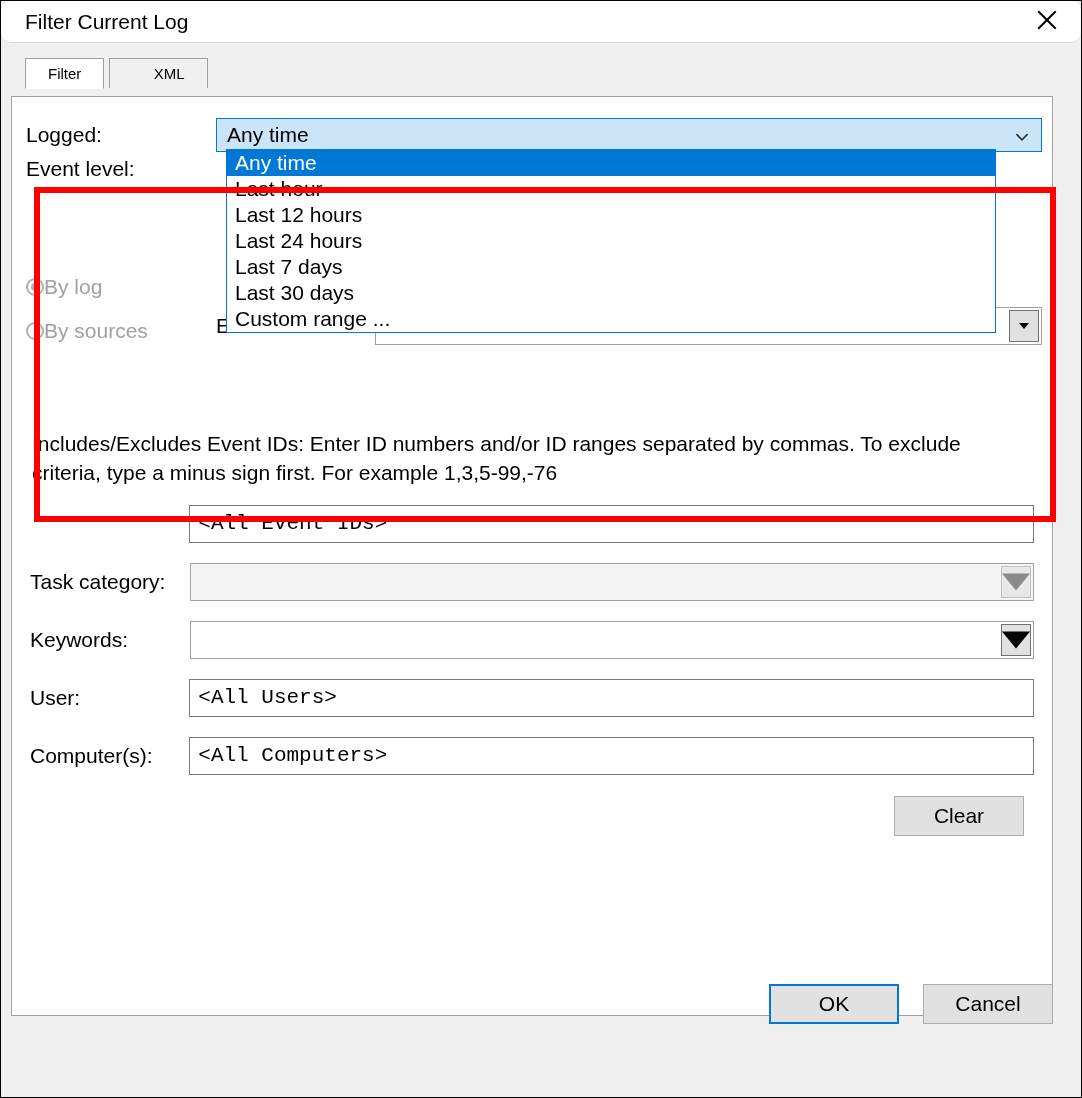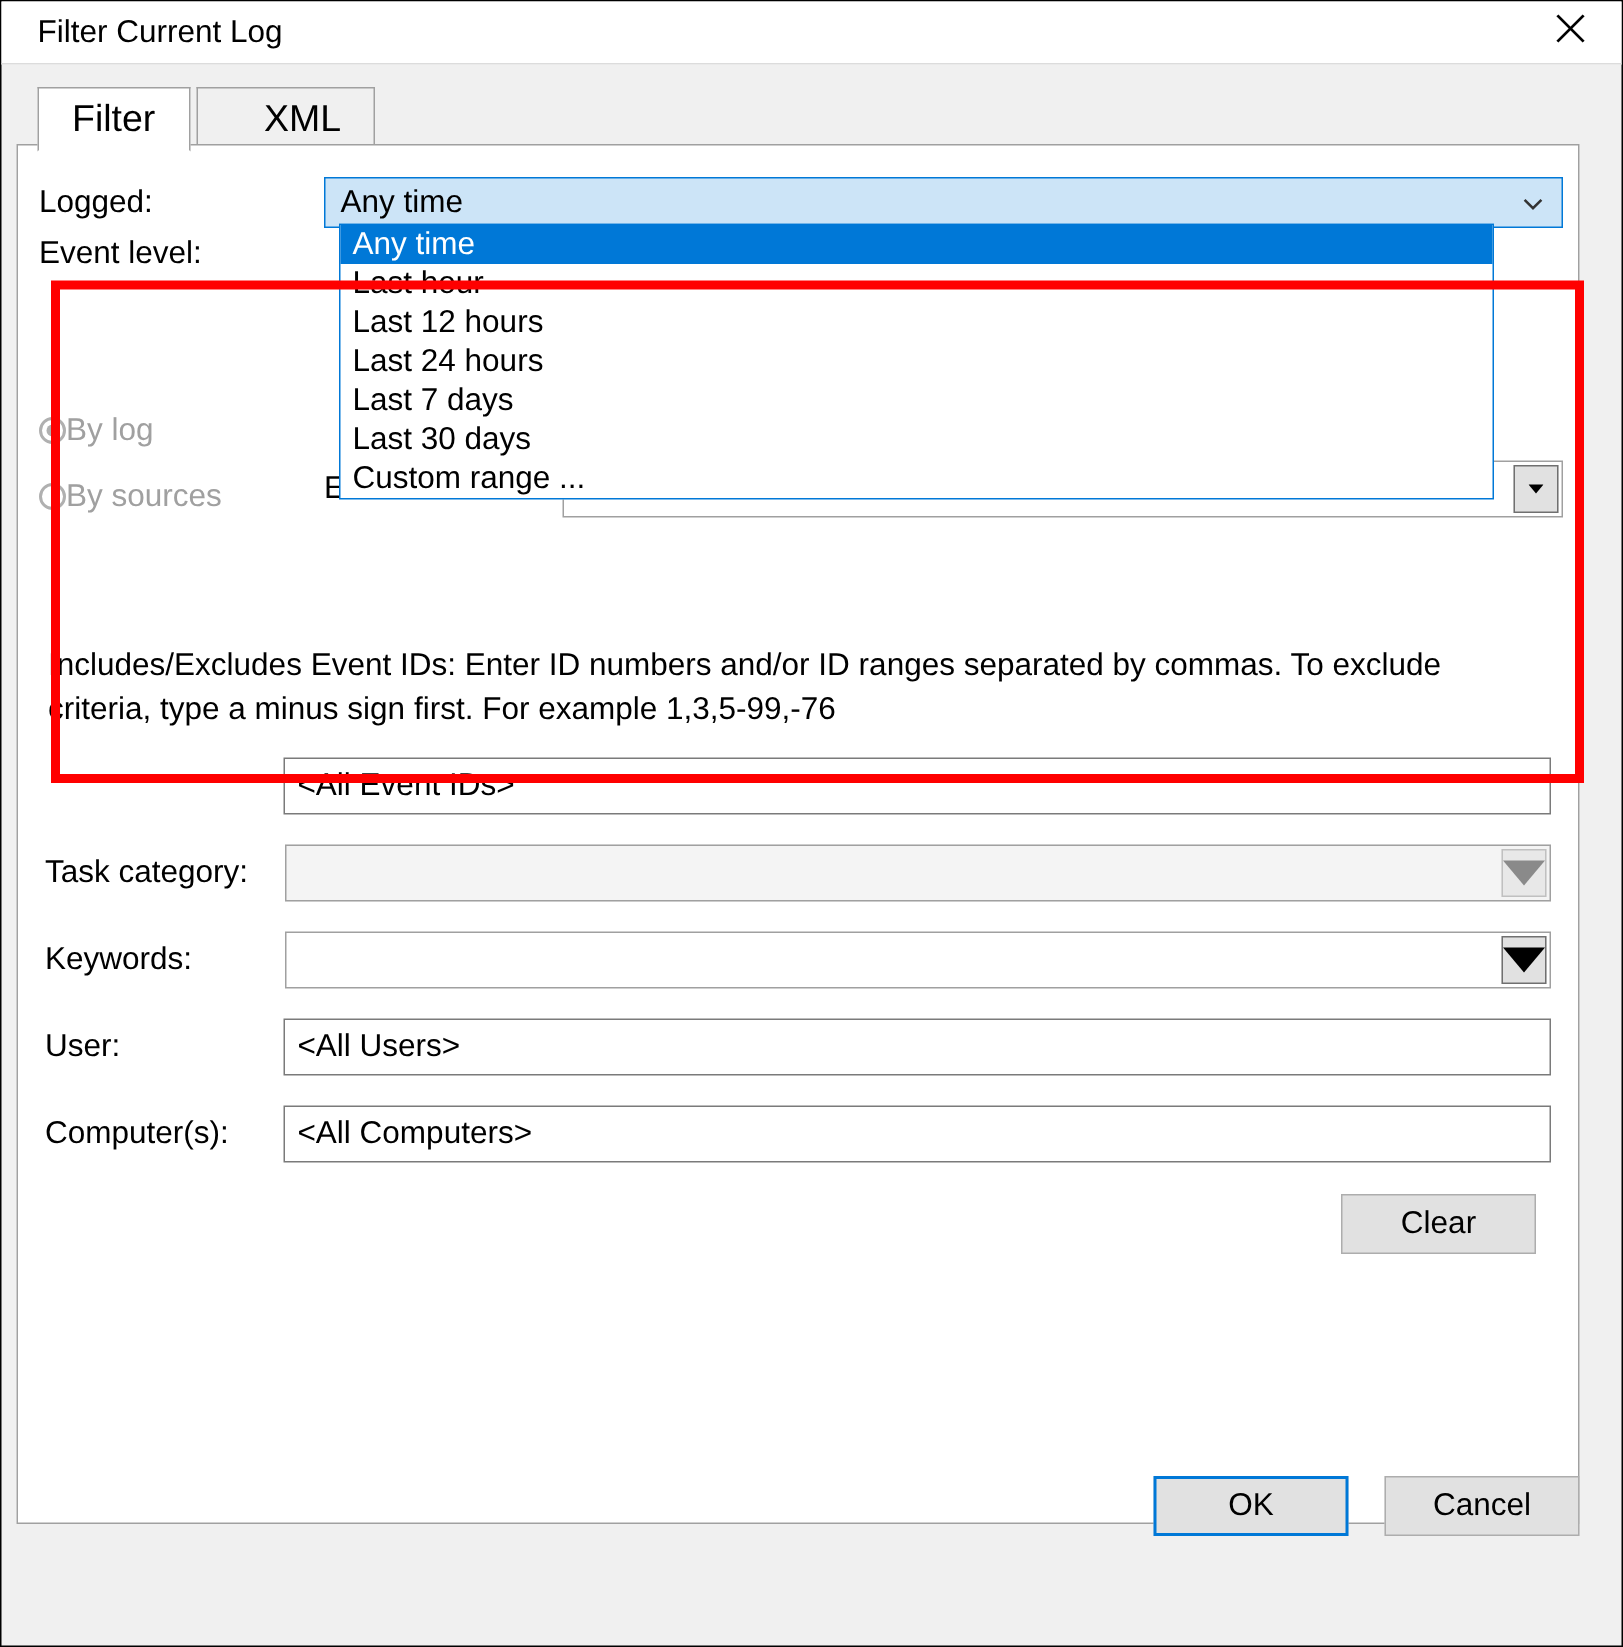--- a/index.html
+++ b/index.html
@@ -1,23 +1,23 @@
 <!DOCTYPE html>
 <html><head>
   <meta charset="utf-8">
   <style>
     * { box-sizing: border-box; margin: 0; padding: 0; font-family: "Segoe UI", Tahoma, sans-serif; }
     html, body { width: 1082px; height: 1098px; background: #fff; }
     .window { width: 1082px; height: 1098px; border: 1px solid #000; background: #f0f0f0; position: relative; }
-    .titlebar { height: 42px; background: #fff; display: flex; align-items: center; justify-content: space-between; padding: 0 14px; border-bottom: 1px solid #dcdcdc;}
+    .titlebar { height: 42px; background: #fff; display: flex; align-items: center; justify-content: space-between; padding: 0 14px; border-bottom: 1px solid #dcdcdc; border-radius: 10px;}
     .title { font-size: 21px; color: #000; padding-left: 10px;}
     .close { font-size: 24px; color: #000; cursor: pointer; padding: 2px 10px;}
     .content-wrap { padding: 14px 28px 0 10px; position: relative; height: 1005px;}
     .tabrow { height: 39px; position: relative; margin-left: 14px;}
-    .tab { display: inline-block; border: 1px solid #a0a0a0; border-bottom: none; background: #f0f0f0; padding: 6px 22px 6px 22px; font-size: 25px; color: #000; position: relative; top: 1px; cursor: pointer;}
+    .tab { display: inline-block; border: 1px solid #a0a0a0; border-bottom: none; background: #f0f0f0; padding: 6px 22px 6px 22px; font-size: 15px; color: #000; position: relative; top: 1px; cursor: pointer;}
     .tab.active { background: #fff; z-index: 2; border-bottom: 1px solid #fff;}
     .tab.inactive { background: #f0f0f0; padding-left: 44px; }
     .tabbody { background: #fff; border: 1px solid #a0a0a0; padding: 2px 0 36px 0; position: relative; height: 920px;}
     .inner { padding: 6px 18px 6px 18px;}
     .red-box { border: 6px solid #ff0000; position: absolute; left: 22px; top: 90px; width: 1022px; height: 335px; pointer-events: none; z-index: 50;}
     .row { display: flex; align-items: center; min-height: 44px; font-size: 21px; color: #000;}
     .lbl { width: 190px; color: #000;}
     .field { flex: 1;}
     .combo { position: relative; height: 34px; border: 1px solid #0078d7; background: #cce4f7; display: flex; align-items: center; padding: 0 10px; font-size: 21px; cursor: pointer;}
     .combo .chev { position: absolute; right: 12px; top: 6px;}
@@ -27,21 +27,21 @@
     .dropitem.selected { background: #0078d7; color: #fff;}
     .radio { display: flex; align-items: center; font-size: 21px; color: #a0a0a0;}
     .radio-circle { width: 18px; height: 18px; border: 2px solid #b0b0b0; border-radius: 50%; display: inline-flex; align-items: center; justify-content: center;}
     .radio-circle.checked::after { content:""; width: 8px; height: 8px; background: #b0b0b0; border-radius: 50%;}
     .inline-lbl { color: #000; font-size: 21px; margin-left: 10px; text-decoration: underline;}
     .inline-lbl.plain { text-decoration: none;}
     .sub-combo { border: 1px solid #a0a0a0; height: 38px; flex: 1; background: #fff; position: relative;}
     .sub-combo .dd-btn { position: absolute; right: 2px; top: 2px; bottom: 2px; width: 30px; border: 1px solid #707070; background: #e1e1e1; display: flex; align-items: center; justify-content: center;}
     .sub-combo .dd-btn svg { width: 10px; height: 10px;}
     .help-text { font-size: 21px; color: #000; line-height: 1.4; margin-top: 14px; padding: 0 2px;}
-    .text-in { border: 1px solid #7a7a7a; height: 38px; width: 100%; font-size: 21px; padding: 1px 8px; background: #fff;}
+    .text-in { border: 1px solid #7a7a7a; height: 38px; width: 100%; font-size: 21px; padding: 1px 8px; background: #fff; font-family: Liberation Mono, monospace;}
     .combo-in { border: 1px solid #a0a0a0; height: 38px; width: 100%; background: #fff; position: relative;}
     .combo-in.disabled { background: #f4f4f4;}
     .combo-in .dd-btn { position: absolute; right: 2px; top: 2px; bottom: 2px; width: 30px; border: 1px solid #c0c0c0; background: #e8e8e8; display: flex; align-items: center; justify-content: center;}
     .combo-in .dd-btn.enabled { border-color: #707070; background: #e1e1e1;}
     .btn { border: 1px solid #adadad; background: #e1e1e1; height: 40px; min-width: 130px; font-size: 21px; text-align: center; cursor: pointer; display: inline-flex; align-items: center; justify-content: center;}
     .btn.primary { border: 2px solid #0078d7;}
     .bottom-bar { position: absolute; right: 28px; bottom: 24px; display: flex; gap: 24px;}
     .clear-wrap { display: flex; justify-content: flex-end; padding: 18px 10px 0 0;}
     .spacer { height: 14px;}
     .section-top { position: relative; padding: 14px 10px 0 14px;}

